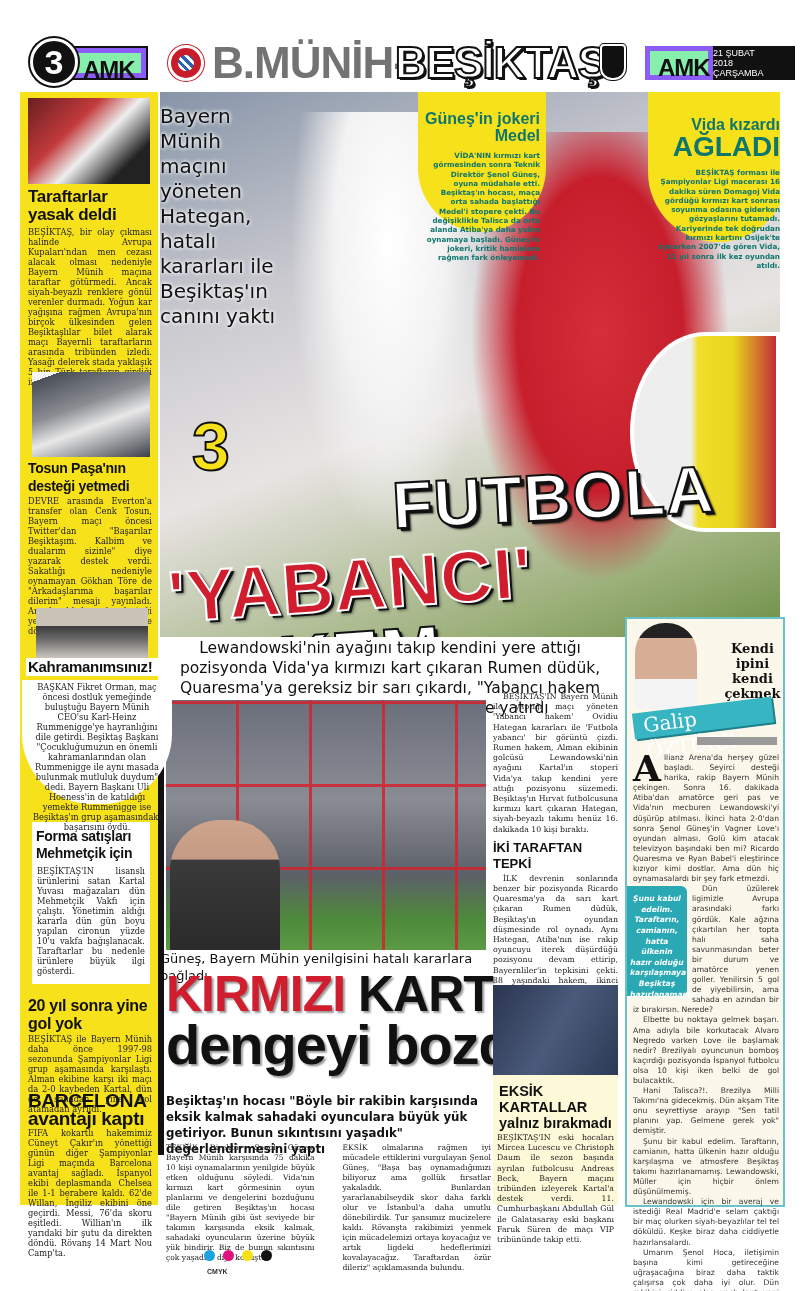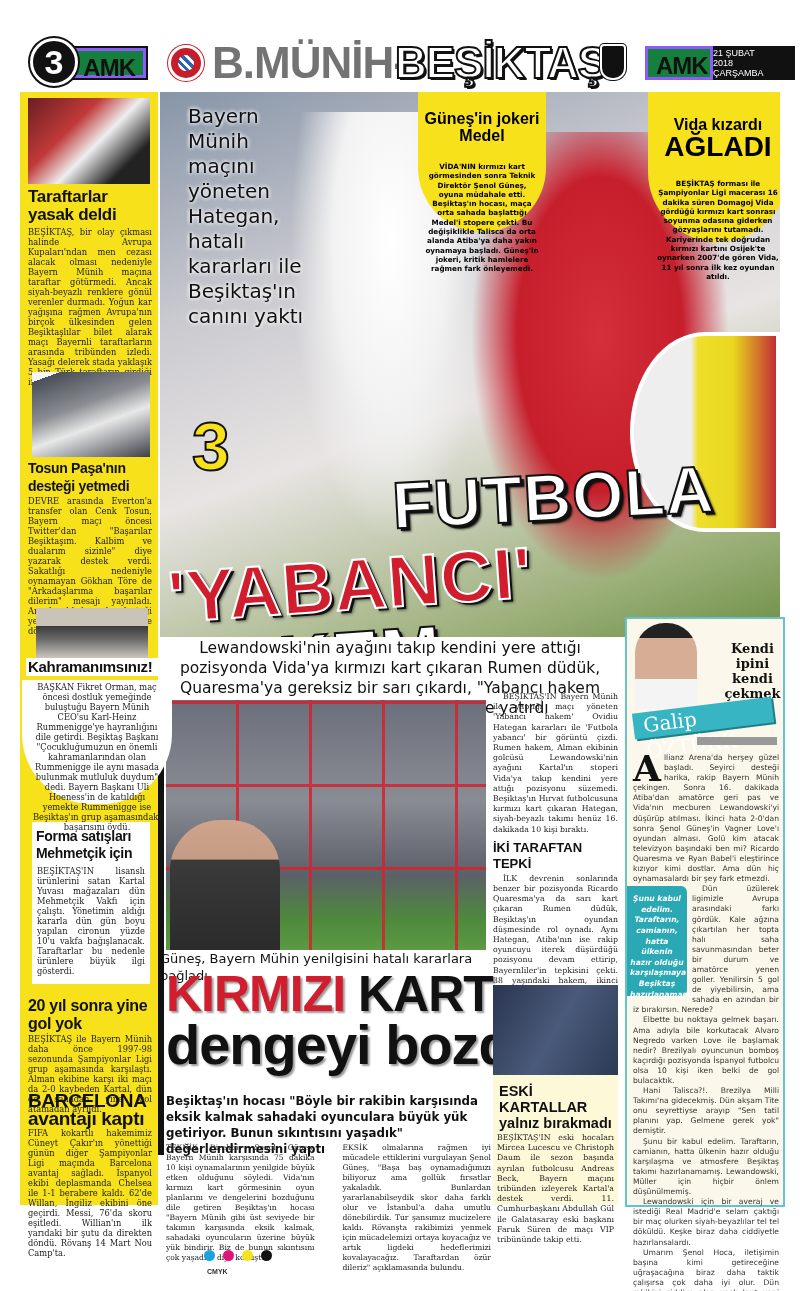--- a/index.html
+++ b/index.html
@@ -1,46 +1,46 @@
 <!DOCTYPE html>
 <html><head>
 <meta charset="utf-8">
 <style>
 *{box-sizing:border-box;margin:0;padding:0}
 body{width:800px;height:1291px;background:#fff;position:relative;overflow:hidden;font-family:"DejaVu Serif",serif;color:#222}
 .abs{position:absolute}
 
 .hdr-num{left:30px;top:38px;width:48px;height:48px;border-radius:50%;background:#111;border:3px solid #fff;box-shadow:0 0 0 2px #111;color:#fff;font:bold 34px/42px "Liberation Sans",sans-serif;text-align:center;z-index:2}
-.amk-box{background:#15803d;color:#111;font:900 24px/30px "Liberation Sans",sans-serif;padding:2px 8px;border:3px solid #8b5cf6;letter-spacing:-1px}
+.amk-box{background:#86efac;color:#111;font:900 24px/30px "Liberation Sans",sans-serif;padding:2px 8px;border:5px solid #8b5cf6;letter-spacing:-1px}
 .amk-left{left:68px;top:46px;width:80px;height:34px;background:#111;padding:2px}
 .amk-left .amk-box{display:block;height:30px;text-align:right}
 .logo-bayern{left:168px;top:45px;width:36px;height:36px;border-radius:50%;background:#c81c2a;border:3px solid #fff;box-shadow:0 0 0 1px #c81c2a}
 .logo-bayern::after{content:"";position:absolute;left:7px;top:7px;width:16px;height:16px;border-radius:50%;background:repeating-linear-gradient(45deg,#2b65b2 0 3px,#fff 3px 6px)}
 .title-munih{left:212px;top:38px;font:900 44px/50px "Liberation Sans",sans-serif;color:#737373;letter-spacing:-1px}
 .title-bjk{left:395px;top:38px;font:900 44px/50px "Liberation Sans",sans-serif;color:#fff;-webkit-text-stroke:2px #111;text-shadow:2px 2px 0 #111;letter-spacing:-1px}
 .logo-bjk{left:600px;top:44px;width:26px;height:36px;background:#111;border-radius:4px 4px 12px 12px;border:2px solid #fff;box-shadow:0 0 0 1px #111}
 .amk-right{left:645px;top:46px;width:150px;height:34px;background:#111;display:flex}
 .amk-right .amk-box{width:68px;height:34px;font-size:24px;text-align:center}
 .hdr-date{flex:1;color:#fff;font:9px/10px "Liberation Sans",sans-serif;padding-top:2px}
 
 .leftcol{left:20px;top:92px;width:138px;height:1113px;background:#f7e11a}
 .photo{background:linear-gradient(135deg,#5a2a2a,#b53a3a 40%,#ddd 60%,#333);}
 .lc-head{font:900 17px/18px "Liberation Sans",sans-serif;color:#111;letter-spacing:-0.3px}
 .lc-body{font:8.3px/10px "DejaVu Serif",serif;color:#222;text-align:justify}
 
 .hero{left:160px;top:92px;width:620px;height:545px;background:linear-gradient(160deg,#8795a8 0%,#c9c9cf 30%,#e8e4e3 55%,#9cb07a 85%,#6d8f45 100%);overflow:hidden}
 .hero .p1{position:absolute;left:130px;top:20px;width:200px;height:430px;background:radial-gradient(ellipse at 50% 30%,#fff 0,#f2f2f2 40%,transparent 70%)}
 .hero .p2{position:absolute;left:310px;top:40px;width:260px;height:450px;background:radial-gradient(ellipse at 50% 45%,#d42f3b 0,#c71e2c 45%,transparent 70%)}
-.hero-intro{left:28px;top:12px;width:120px;font:20px/25px "DejaVu Sans",sans-serif;color:#111;text-shadow:0 0 4px #fff,0 0 4px #fff}
-.bubble{background:#f7e11a;border-radius:50%;text-align:center;color:#000000}
+.hero-intro{left:0;top:12px;width:120px;font:20px/25px "DejaVu Sans",sans-serif;color:#111;text-shadow:0 0 4px #fff,0 0 4px #fff}
+.bubble{background:#f7e11a;border-radius:50%;text-align:right;color:#0f766e}
 .bub-medel{left:258px;top:-10px;width:128px;height:150px;border-radius:0 0 64px 64px;padding:28px 6px 0}
 .bub-vida{left:488px;top:-10px;width:140px;height:160px;border-radius:0 0 70px 70px;padding:34px 8px 0}
 .bub-t{font:900 16px/17px "Liberation Sans",sans-serif}
 .bub-t2{font:900 28px/28px "Liberation Sans",sans-serif}
-.bub-b{font:bold 7.2px/9.3px "DejaVu Sans",sans-serif;margin-top:18px}
+.bub-b{font:bold 7.2px/9.3px "DejaVu Sans",sans-serif;margin-top:7px}
 .stat-num{left:32px;top:320px;font:900 68px/68px "Liberation Sans",sans-serif;color:#f7e11a;-webkit-text-stroke:2px #111}
 .stat-txt{left:10px;top:396px;width:110px;text-align:center;font:bold 7.3px/10.4px "DejaVu Sans",sans-serif;color:#111}
 .main-h1{left:232px;top:372px;font:900 66px/66px "Liberation Sans",sans-serif;color:#fff;-webkit-text-stroke:2px #111;text-shadow:3px 3px 0 #111,4px 4px 2px rgba(0,0,0,.6);transform:rotate(-3deg);letter-spacing:1px}
 .main-h2{left:10px;top:448px;font:900 72px/72px "Liberation Sans",sans-serif;color:#d01e2e;-webkit-text-stroke:2px #fff;text-shadow:3px 3px 0 #111,4px 4px 3px rgba(0,0,0,.5);transform:rotate(-4deg);letter-spacing:1px}
 .main-h2 .h2b{color:#fff;-webkit-text-stroke:2px #111}
 .ref{left:470px;top:240px;width:150px;height:200px;border-radius:50% 0 0 50%;background:linear-gradient(90deg,#eee 0,#eee 40%,#f0df2a 45%,#e8d61f 70%,#c32d35 100%);border:4px solid #fff}
 .subhead{left:160px;top:638px;width:460px;font:15.5px/20px "DejaVu Sans",sans-serif;color:#111;text-align:center}
 
 .mid-photo{left:166px;top:700px;width:320px;height:250px;background:linear-gradient(180deg,#6b6f7b 0%,#8a8c94 40%,#5c6068 70%,#4e8a3b 88%,#5c9a45 100%);overflow:hidden}
 .net{position:absolute;inset:0;background:repeating-linear-gradient(90deg,transparent 0 70px,#d4232f 70px 73px),repeating-linear-gradient(0deg,transparent 0 80px,#d4232f 80px 83px);opacity:.85}
@@ -164,21 +164,21 @@
 </div>
 <div class="abs cmyk-lbl">CMYK</div>
 
 <div class="abs rcol">
   <p class="ind">BEŞİKTAŞ'IN Bayern Münih ile yaptığı maçı yöneten 'Yabancı hakem' Ovidiu Hategan kararları ile 'Futbola yabancı' bir görüntü çizdi. Rumen hakem, Alman ekibinin golcüsü Lewandowski'nin ayağını Kartal'ın stoperi Vida'ya takıp kendini yere attığı pozisyonu süzemedi. Beşiktaş'ın Hırvat futbolcusuna kırmızı kart çıkaran Hategan, siyah-beyazlı takımı henüz 16. dakikada 10 kişi bıraktı.</p>
   <h4>İKİ TARAFTAN TEPKİ</h4>
   <p class="ind">İLK devrenin sonlarında benzer bir pozisyonda Ricardo Quaresma'ya da sarı kart çıkaran Rumen düdük, Beşiktaş'ın oyundan düşmesinde rol oynadı. Aynı Hategan, Atiba'nın ise rakip oyuncuyu iterek düşürdüğü pozisyonu devam ettirip, Bayernliler'in tepkisini çekti. 38 yaşındaki hakem, ikinci yarıdaki kararları ile de zaman zaman oyunun hızını keserek iki tarafın da eleştirilerine hedef oldu.</p>
 </div>
 <div class="abs eski">
   <div class="eski-photo"></div>
-  <h3>ESKİ KARTALLAR yalnız bırakmadı</h3>
+  <h3>EKSİK KARTALLAR yalnız bırakmadı</h3>
   <p>BEŞİKTAŞ'IN eski hocaları Mircea Lucescu ve Christoph Daum ile sezon başında ayrılan futbolcusu Andreas Beck, Bayern maçını tribünden izleyerek Kartal'a destek verdi. 11. Cumhurbaşkanı Abdullah Gül ile Galatasaray eski başkanı Faruk Süren de maçı VIP tribününde takip etti.</p>
 </div>
 
 <div class="abs colbox">
   <div class="abs col-photo"></div>
   <div class="abs col-title">Kendi ipini kendi çekmek</div>
   <div class="abs col-name">Galip ÖZTÜRK</div>
   <div class="abs col-grey"></div>
   <div class="abs col-text">
     <p class="first"><span class="drop">A</span><span>llianz Arena'da herşey güzel başladı. Seyirci desteği harika, rakip Bayern Münih çekingen. Sonra 16. dakikada Atiba'dan amatörce geri pas ve Vida'nın mecburen Lewandowski'yi düşürüp atılması. İkinci hata 2-0'dan sonra Şenol Güneş'in Vagner Love'ı oyundan alması. Golü kim atacak televizyon başındaki ben mi? Ricardo Quaresma ve Ryan Babel'i eleştirince kızıyor kimi dostlar. Ama dün hiç oynamasalardı bir şey fark etmezdi.</span></p>

